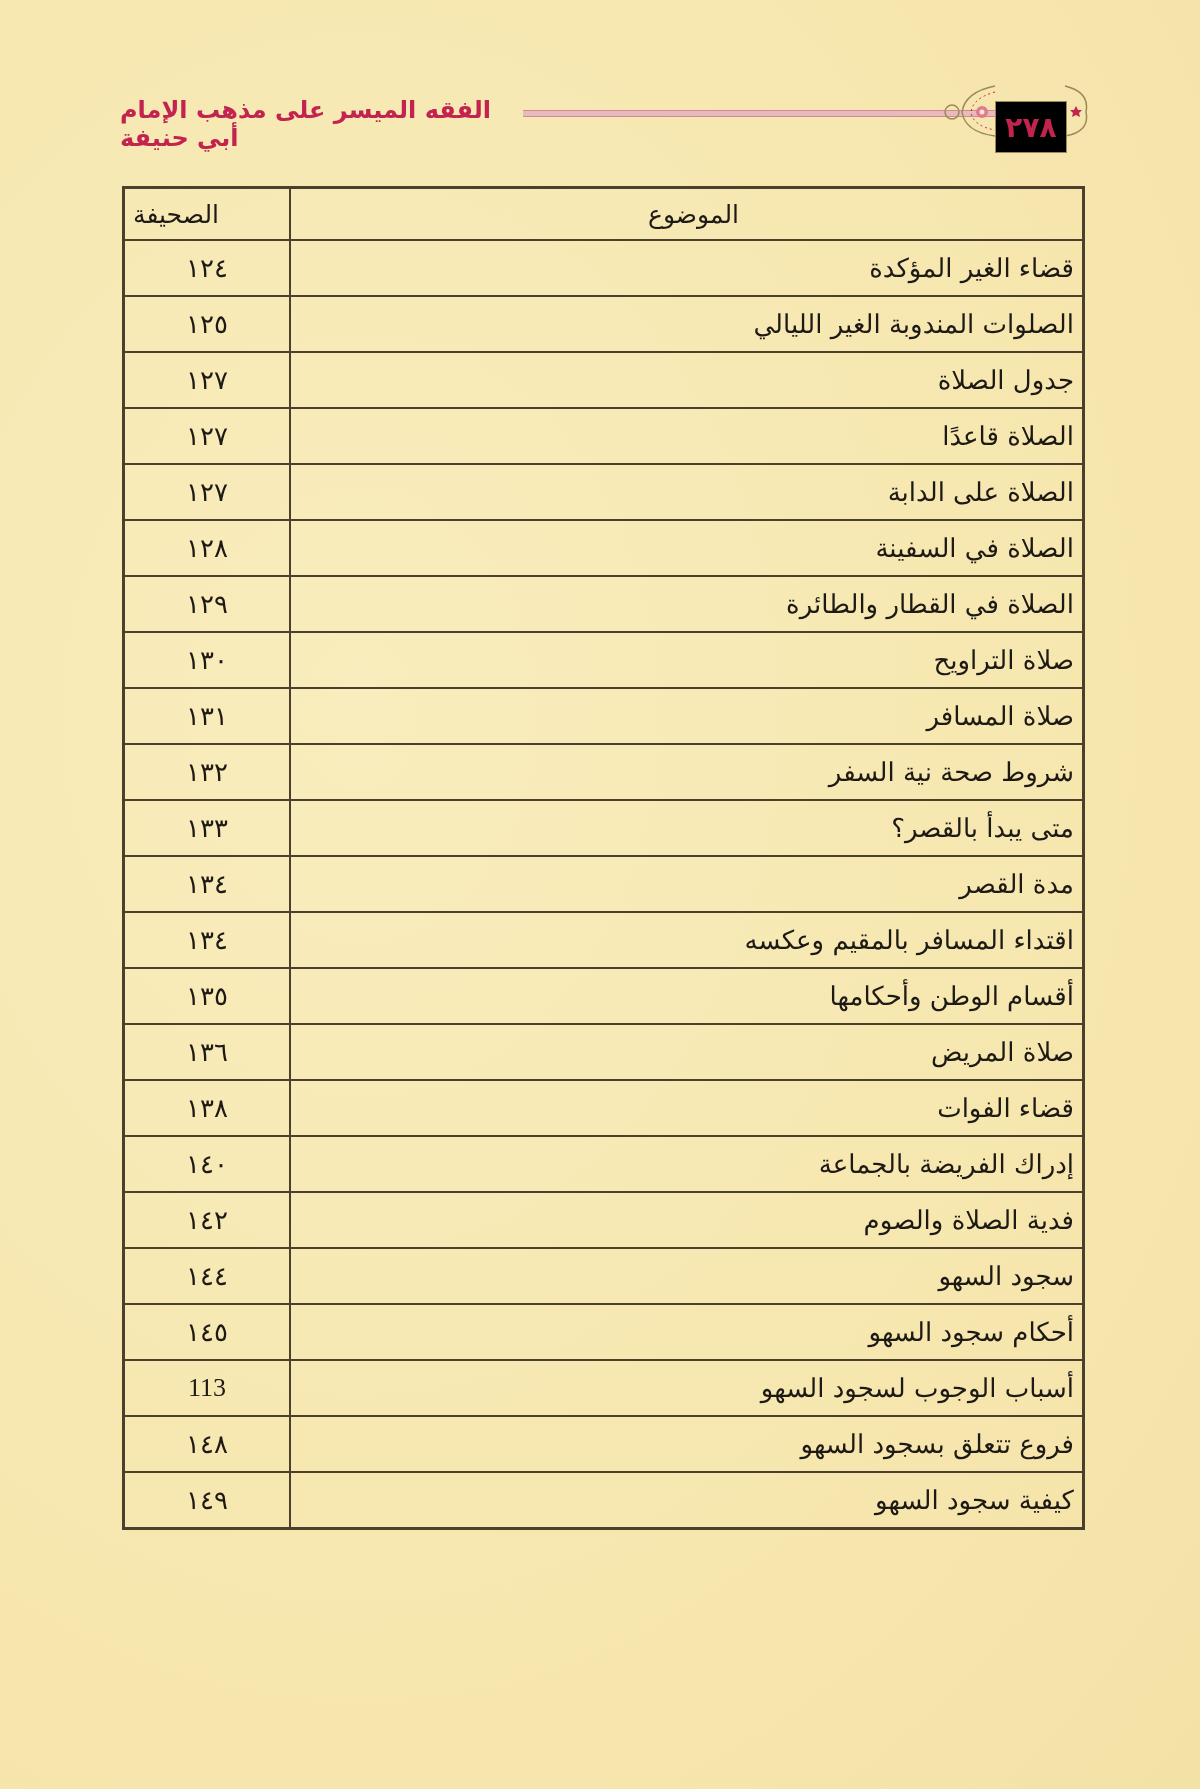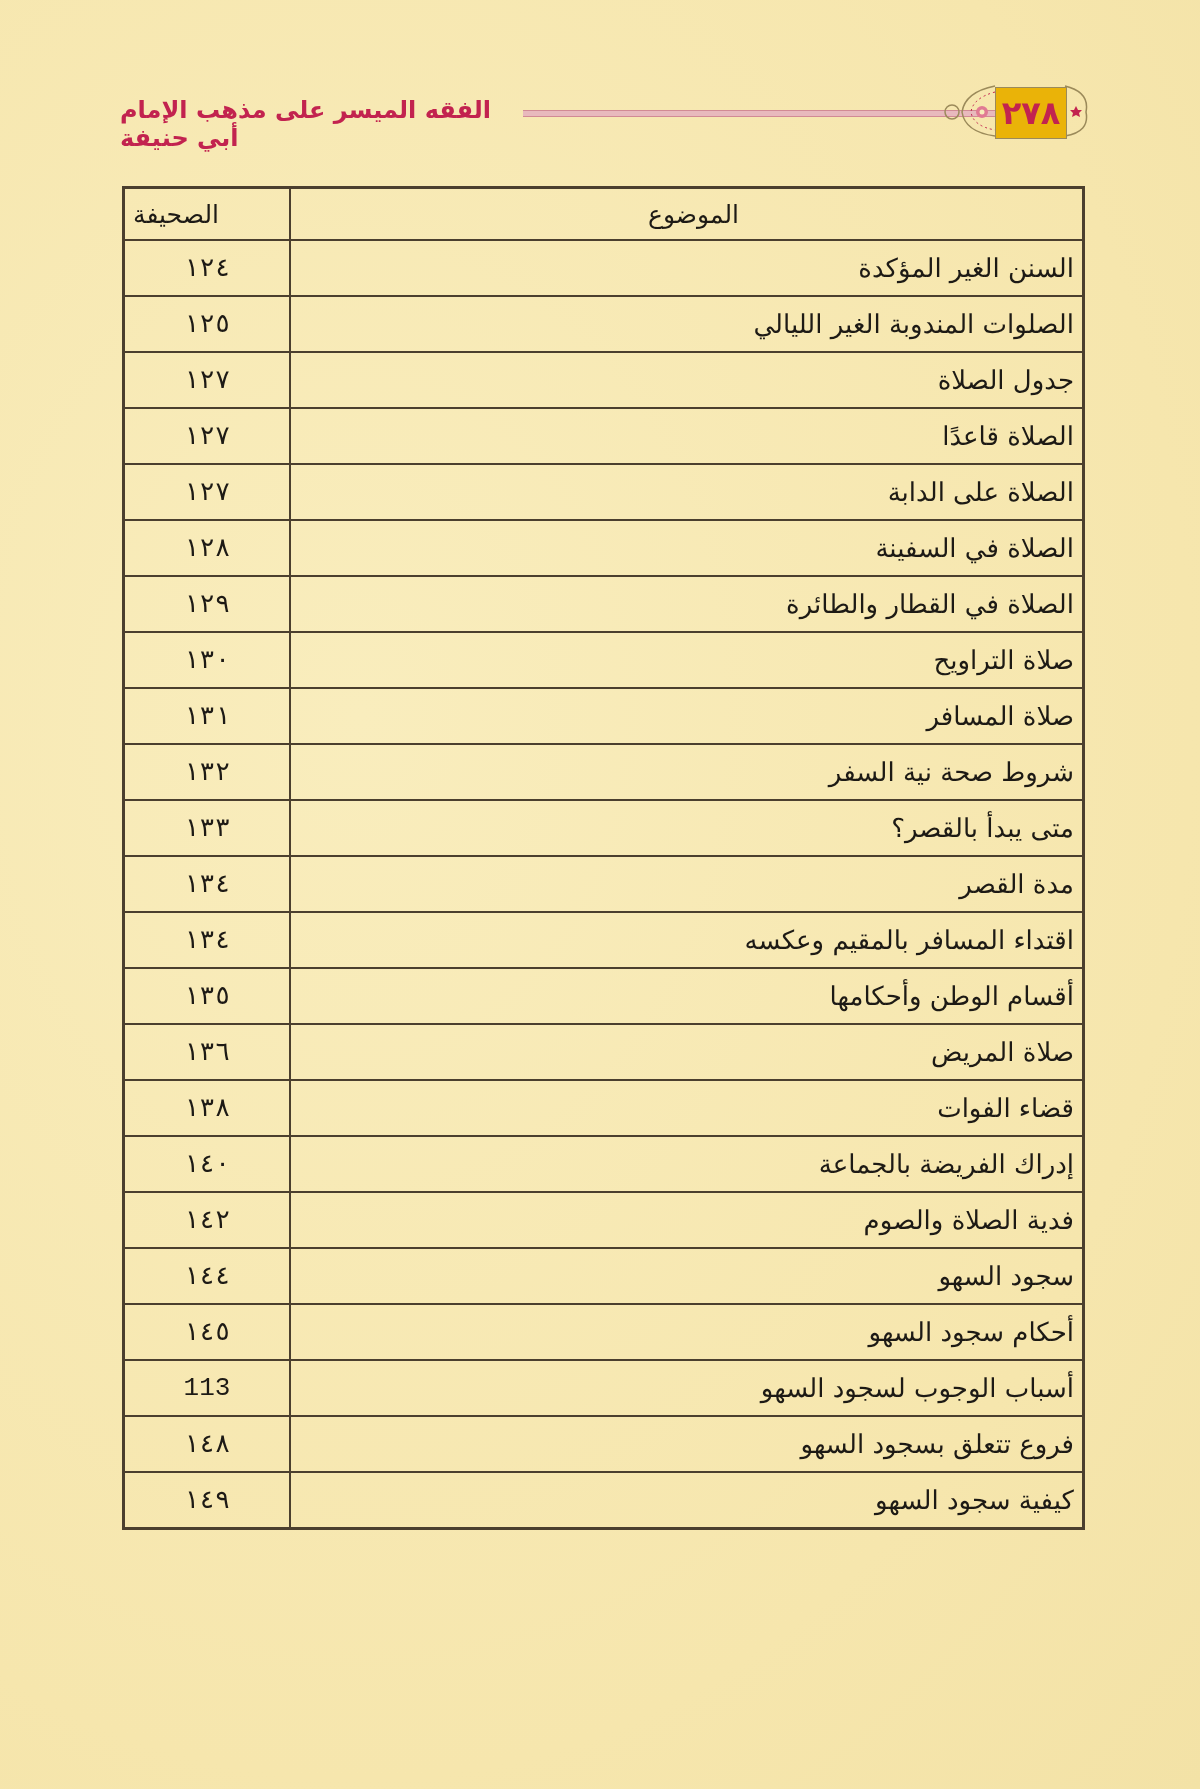--- a/index.html
+++ b/index.html
@@ -21,43 +21,43 @@
   }
   .header-rule {
     position:absolute; top:28px; left:403px; width:540px; height:5px;
     border-top:1px solid #d18a94; border-bottom:1px solid #d18a94;
     background:#e8b9bd;
   }
   .page-ornament {
     position:absolute; right:0px; top:0px; width:150px; height:56px;
   }
   .page-num-box {
-    position:absolute; left:55px; top:5px; width:70px; height:50px;
-    border:1.5px solid #9b8a5a; background:#eab308;
+    position:absolute; left:55px; top:19px; width:70px; height:50px;
+    border:1.5px solid #9b8a5a; background:#000000;
     display:flex; align-items:center; justify-content:center;
-    color:#c2234f; font-size:32px; font-weight:bold;
+    color:#c2234f; font-size:28px; font-weight:bold;
     font-family: "DejaVu Sans", "Liberation Sans", sans-serif;
   }
   .table-wrap {
     position:absolute; left:122px; top:186px; width:963px;
   }
   table {
     width:100%; border-collapse:collapse; direction:rtl;
     border:3px solid #4b3f2e;
   }
   td, th {
     border:2.5px solid #4b3f2e; height:54px; padding:0 8px;
     font-weight:normal; color:#1d1a15;
   }
   th { font-size:25px; height:50px; }
   th.topic-h { text-align:center;padding-left:22px; }
   th.page-h { text-align:left; width:148px; }
   td.topic { text-align:right; font-size:26px; padding-right:8px; }
   td.page { text-align:center; font-size:26px; width:148px;
-    font-family: Liberation Mono, monospace; }
+    font-family: Liberation Serif, serif; }
 </style>
 </head>
 <body>
 
 <div class="header">
   <div class="header-title">الفقه الميسر على مذهب الإمام أبي حنيفة</div>
   <div class="header-rule"></div>
   <div class="page-ornament">
     <svg width="150" height="56" viewBox="0 0 150 56" style="position:absolute;left:0;top:0">
       <circle cx="12" cy="30" r="7" fill="none" stroke="#9b8a5a" stroke-width="1.5"></circle>
@@ -75,21 +75,21 @@
 <div class="table-wrap">
   <table>
     <thead>
       <tr>
         <th class="topic-h">الموضوع</th>
         <th class="page-h">الصحيفة</th>
       </tr>
     </thead>
     <tbody id="rows">
         <tr>
-          <td class="topic">السنن الغير المؤكدة</td>
+          <td class="topic">قضاء الغير المؤكدة</td>
           <td class="page">١٢٤</td>
         </tr>
         <tr>
           <td class="topic">الصلوات المندوبة الغير الليالي</td>
           <td class="page">١٢٥</td>
         </tr>
         <tr>
           <td class="topic">جدول الصلاة</td>
           <td class="page">١٢٧</td>
         </tr>

